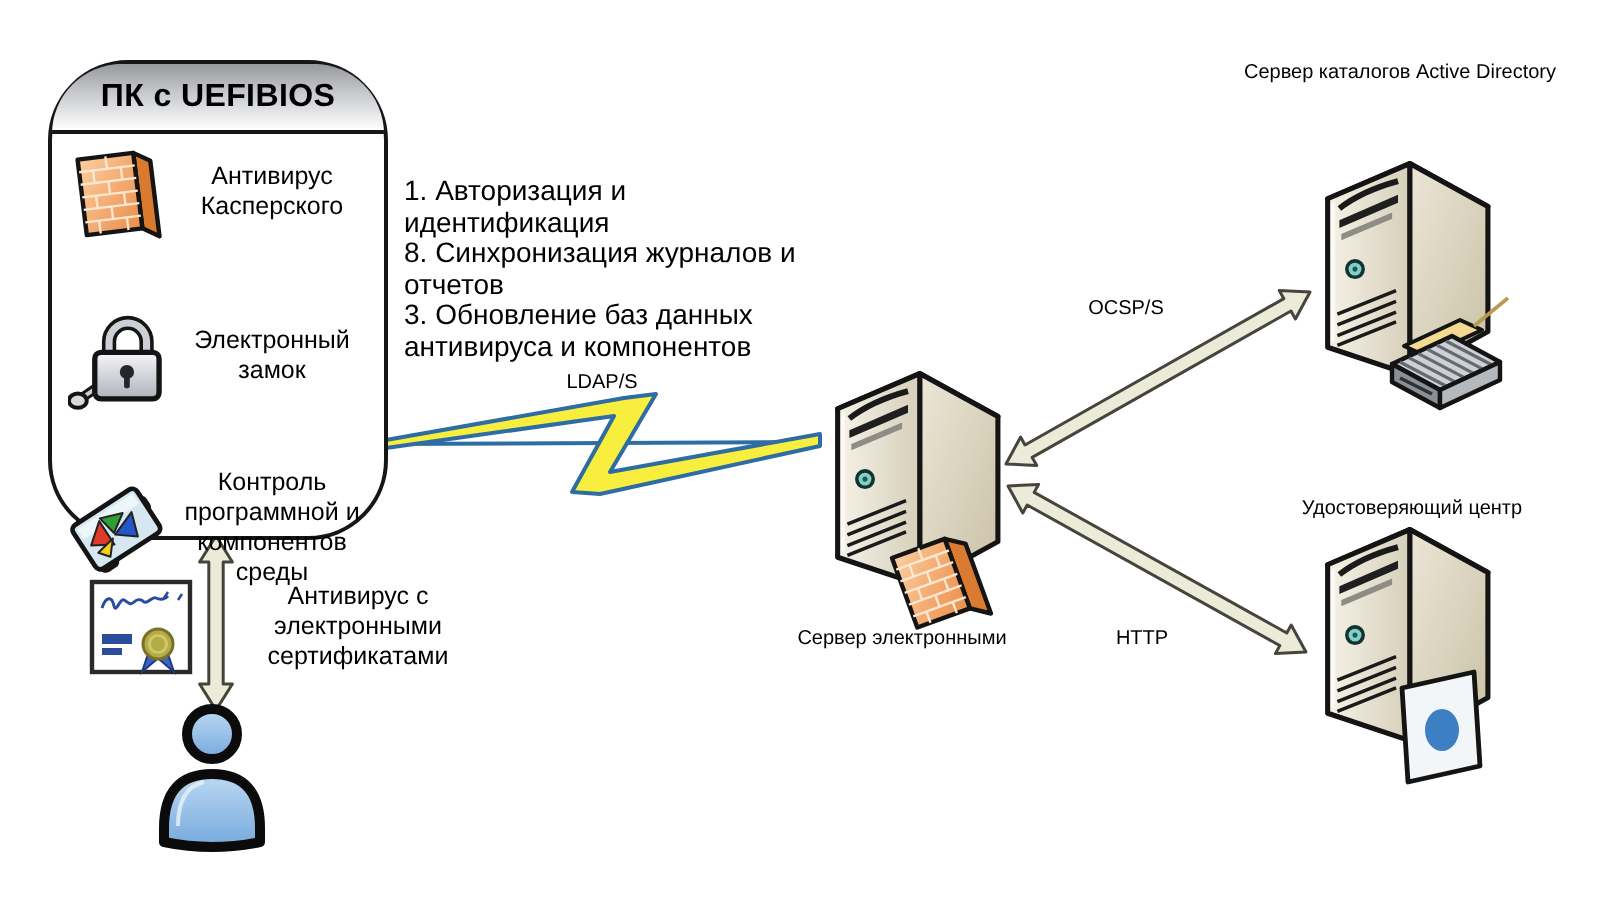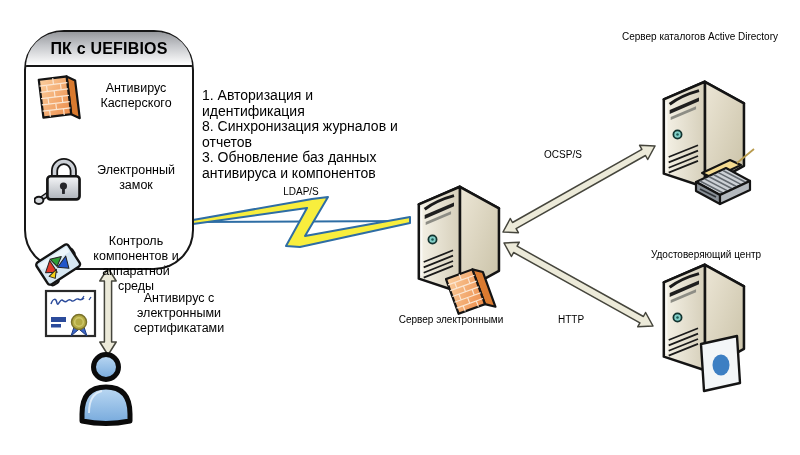--- a/index.html
+++ b/index.html
@@ -158,21 +158,21 @@
               <circle cx="11" cy="16" r="3.8" fill="#f2b9c6" stroke="#141414" stroke-width="2"></circle>
               <rect x="7" y="12" width="38" height="26" rx="3" fill="#d7e7f2" stroke="#141414" stroke-width="2.4"></rect>
               <rect x="9.5" y="14.5" width="33" height="6" fill="#edf6fb"></rect>
               <polygon points="11,25 21,17 21,31" fill="#e03a2a" stroke="#222222" stroke-width="1"></polygon>
               <polygon points="22,16 33,20 24,26" fill="#2f9e35" stroke="#222222" stroke-width="1"></polygon>
               <polygon points="24,27 37,22 33,34" fill="#2256c9" stroke="#222222" stroke-width="1"></polygon>
               <polygon points="12,30 22,28 16,35" fill="#f4d016" stroke="#222222" stroke-width="1"></polygon>
             </g>
           </svg>
         </span>
-        <span class="tx">Контроль компонентов и аппаратной среды</span>
+        <span class="tx">Контроль программной и компонентов среды</span>
       </div>
 
     </div>
   </div>
 
   <div class="steps">
     <div>1. Авторизация и идентификация</div>
     <div>8. Синхронизация журналов и отчетов</div>
     <div>3. Обновление баз данных антивируса и компонентов</div>
   </div>

